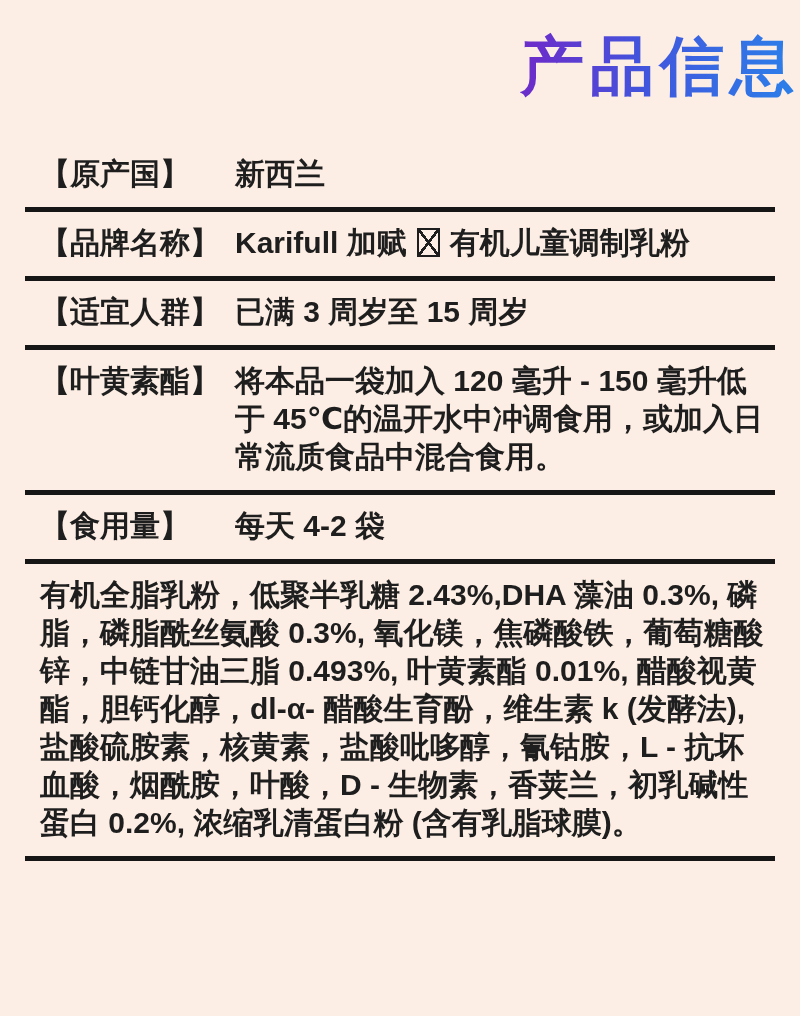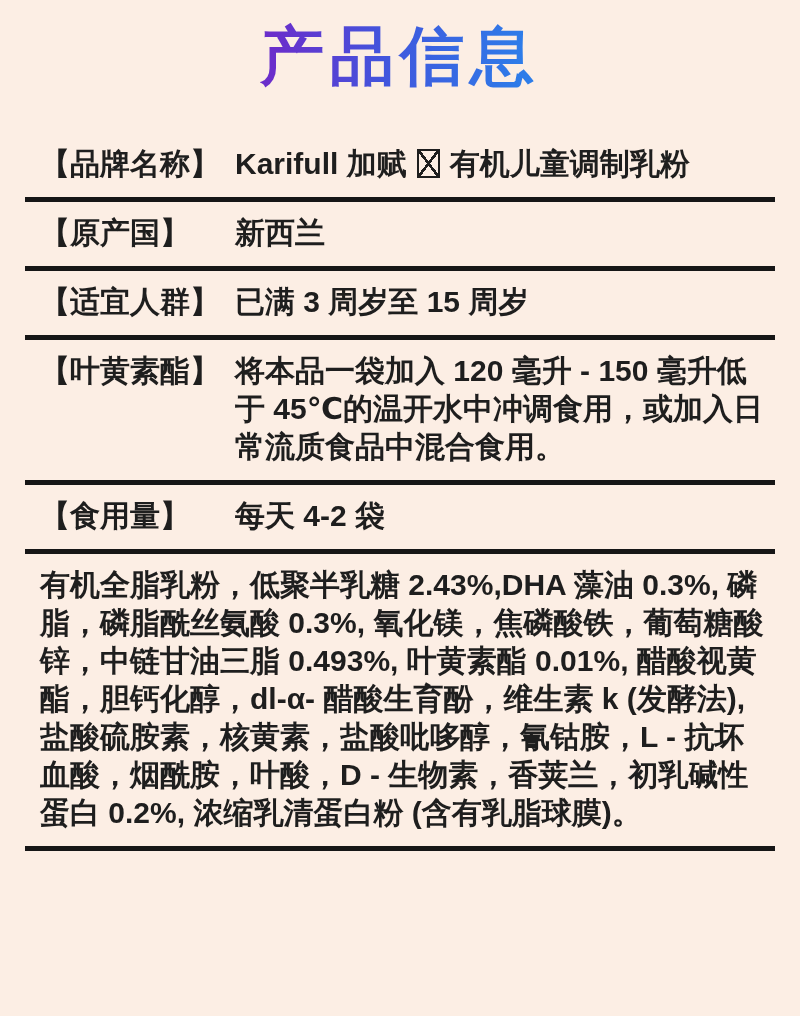--- a/index.html
+++ b/index.html
@@ -13,22 +13,22 @@
     font-family: "Liberation Sans", "DejaVu Sans", sans-serif;
     color: #1e1e1e;
     overflow: hidden;
   }
   .page {
     width: 800px;
     height: 1016px;
     position: relative;
   }
   .title-wrap {
-    text-align: center;
-    padding-top: 18px;
+    text-align: right;
+    padding-top: 28px;
   }
   .title {
     display: inline-block;
     margin: 0;
     font-size: 64px;
     line-height: 1.2;
     font-weight: bold;
     letter-spacing: 6px;
     background: linear-gradient(90deg, #6a2ecb 5%, #4156dd 45%, #2d7de9 95%);
     -webkit-background-clip: text;
@@ -89,27 +89,27 @@
 
 <div class="page">
 
   <div class="title-wrap">
     <h1 class="title">产品信息</h1>
   </div>
 
   <div class="info-table">
 
     <div class="row">
-      <div class="label">【品牌名称】</div>
-      <div class="value"><span>Karifull 加赋</span><span class="tofu"></span><span>有机儿童调制乳粉</span></div>
+      <div class="label">【原产国】</div>
+      <div class="value">新西兰</div>
     </div>
 
     <div class="row">
-      <div class="label">【原产国】</div>
-      <div class="value">新西兰</div>
+      <div class="label">【品牌名称】</div>
+      <div class="value"><span>Karifull 加赋</span><span class="tofu"></span><span>有机儿童调制乳粉</span></div>
     </div>
 
     <div class="row">
       <div class="label">【适宜人群】</div>
       <div class="value">已满 3 周岁至 15 周岁</div>
     </div>
 
     <div class="row">
       <div class="label">【叶黄素酯】</div>
       <div class="value">将本品一袋加入 120 毫升 - 150 毫升低于 45℃的温开水中冲调食用，或加入日常流质食品中混合食用。</div>

